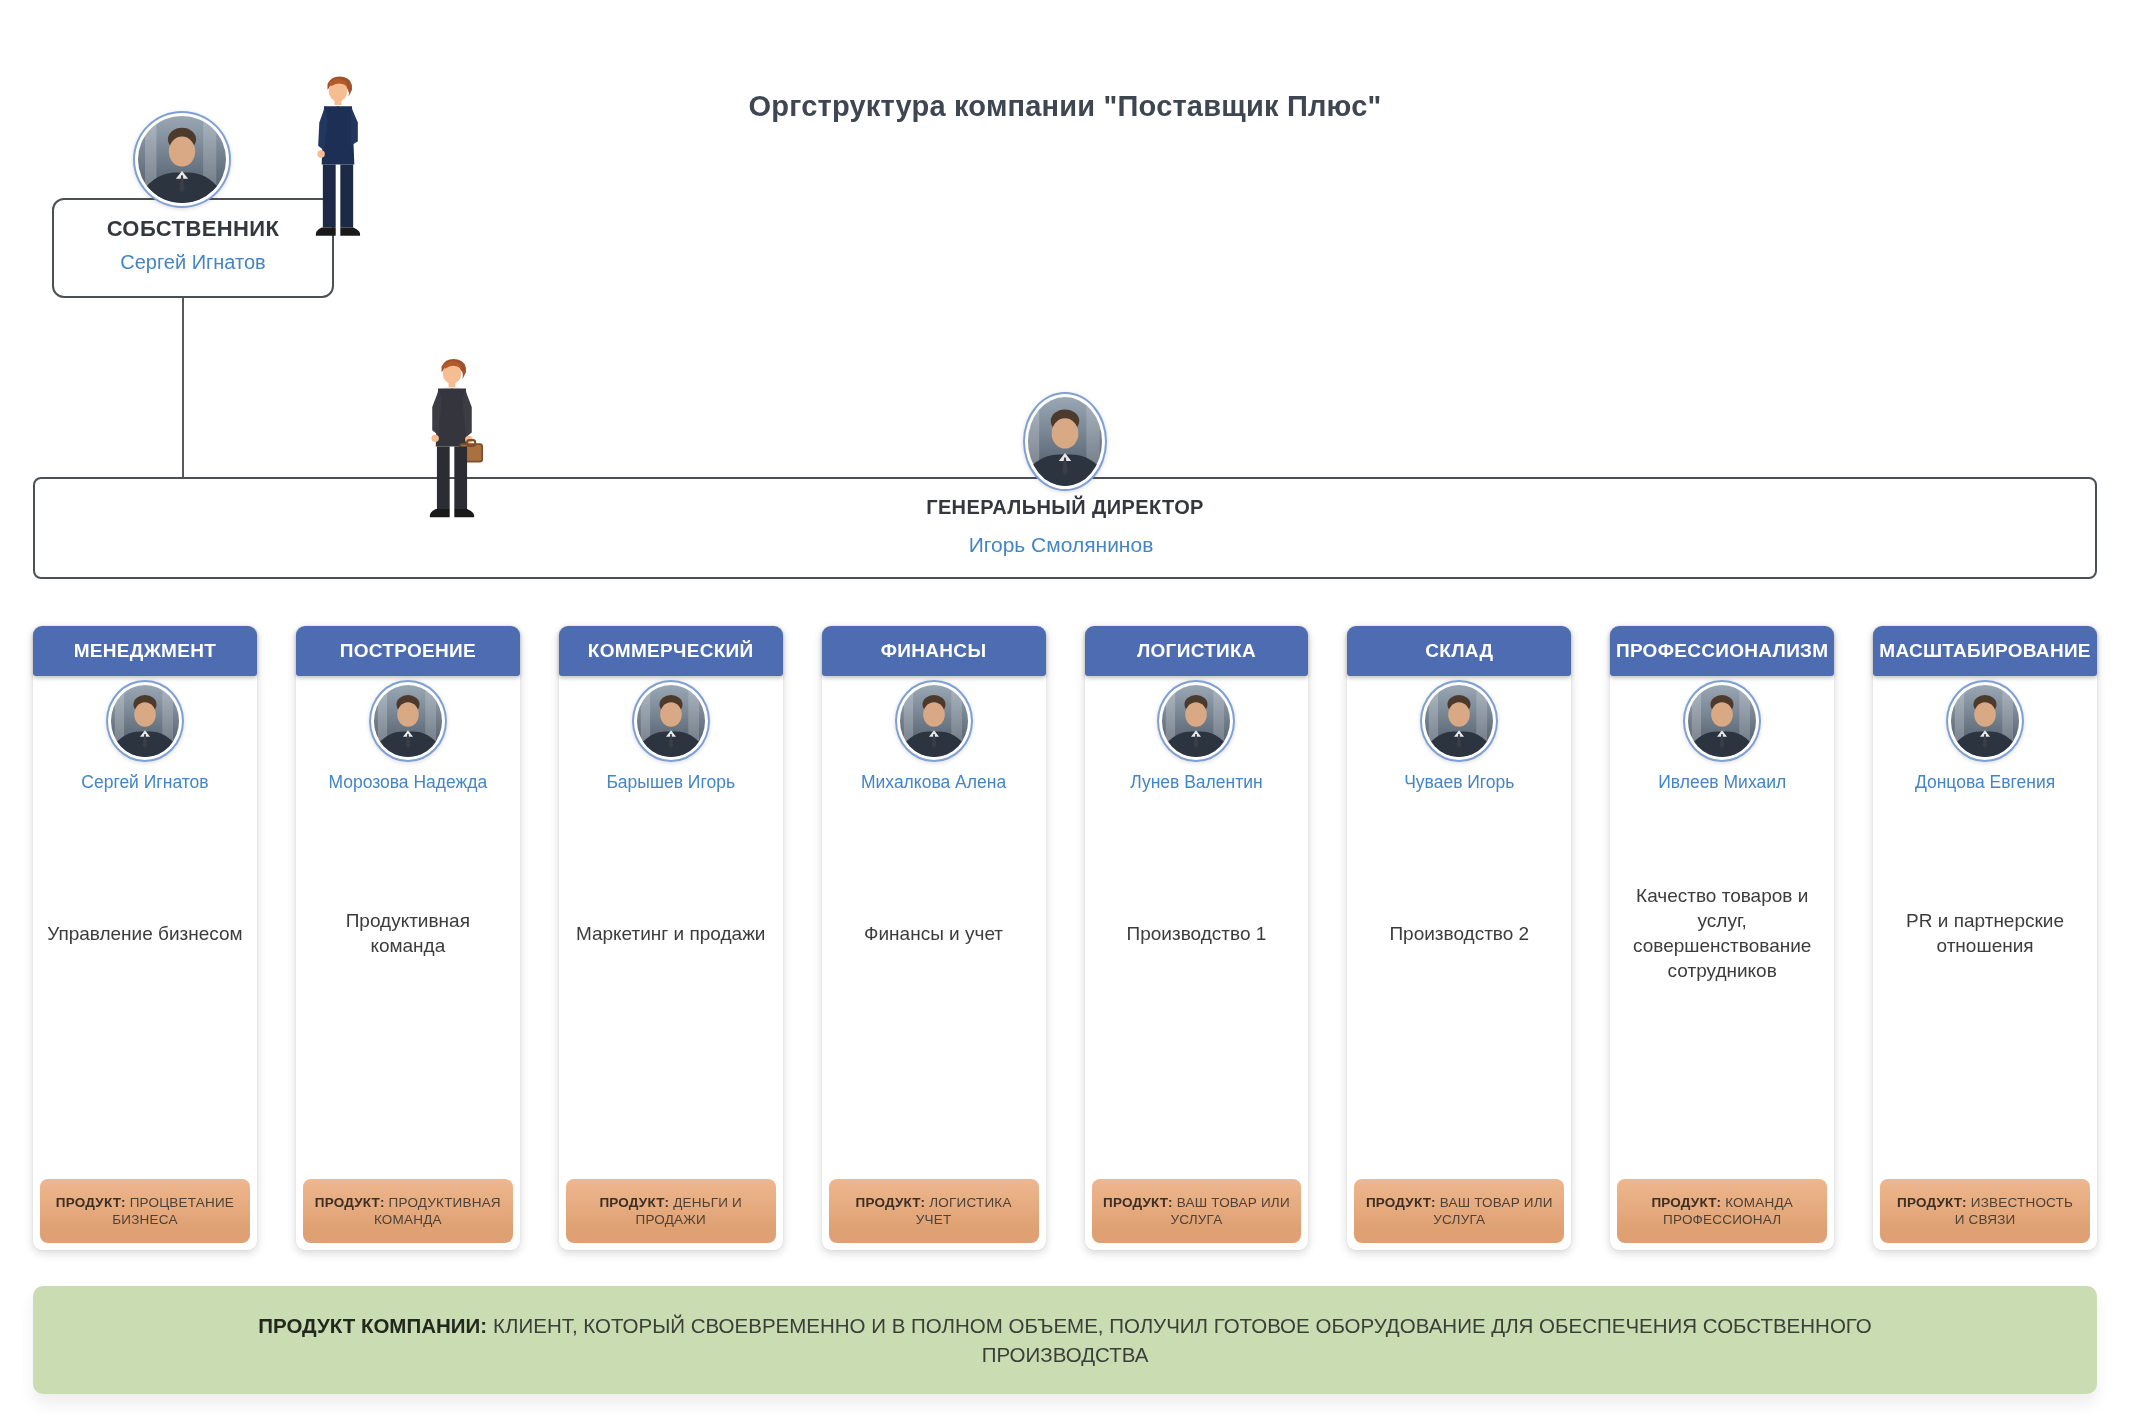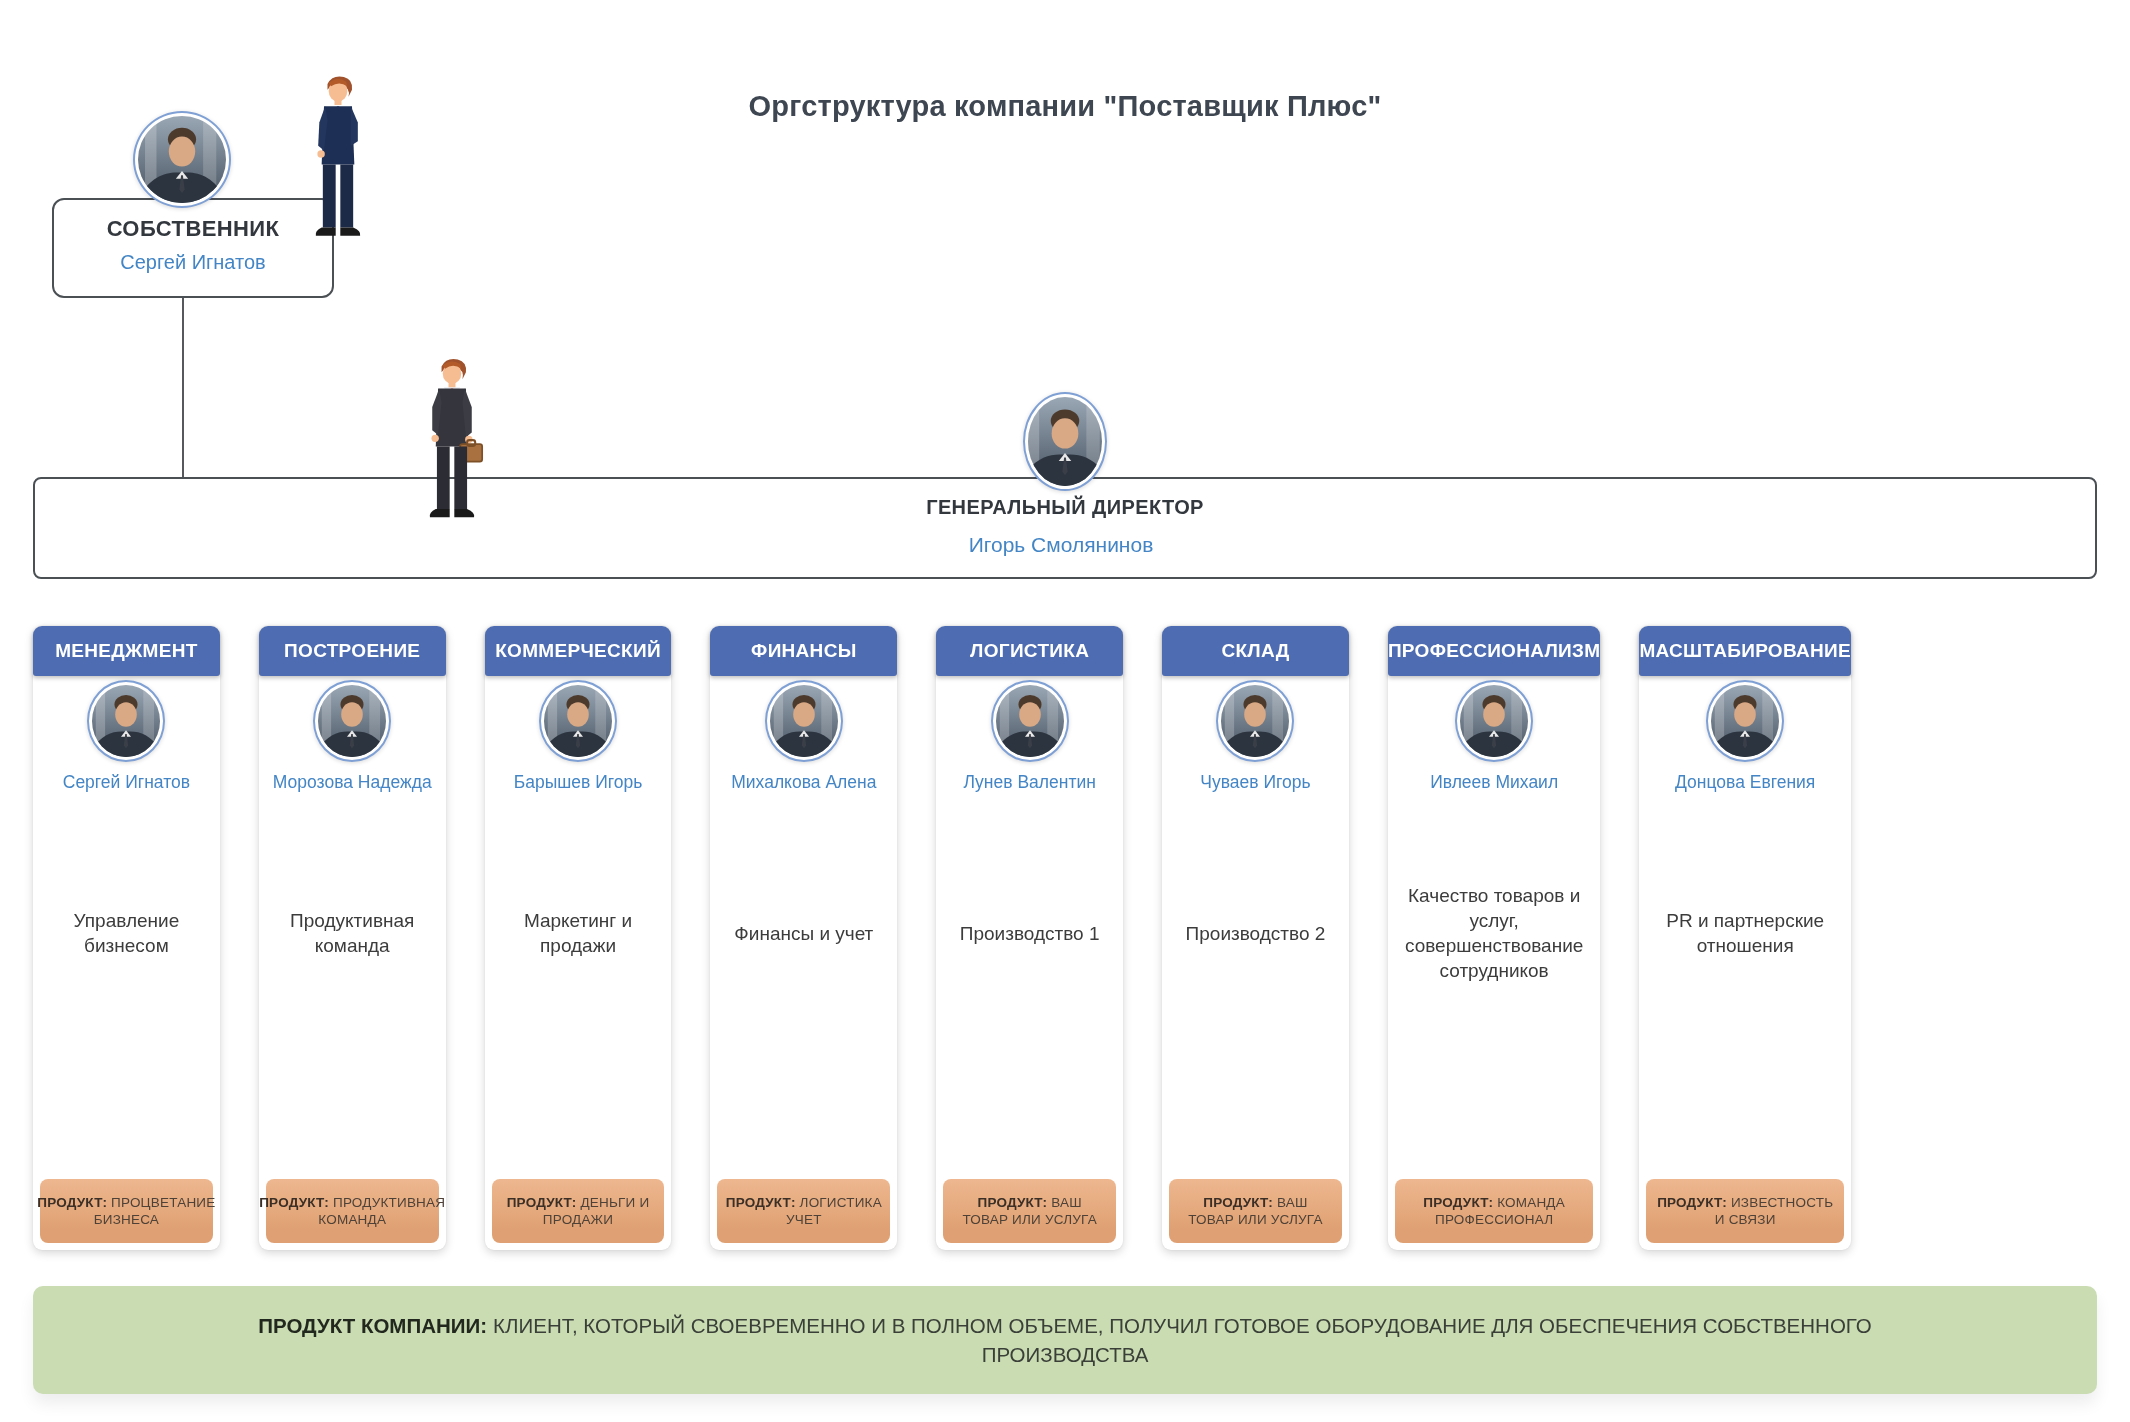--- a/index.html
+++ b/index.html
@@ -58,21 +58,21 @@
   .gd-role{
     position:absolute;left:0;right:0;top:496px;text-align:center;
     font-size:20px;font-weight:700;color:#33383f;letter-spacing:.4px;z-index:3;
   }
   .gd-name{
     position:absolute;left:0;right:8px;top:533px;text-align:center;
     font-size:21px;color:var(--name-blue);z-index:3;
   }
   
   .dept-grid{
-    position:absolute;left:33px;top:626px;width:1818px;
+    position:absolute;left:33px;top:626px;width:2064px;
     display:grid;grid-template-columns:repeat(8,1fr);gap:39px;z-index:2;
   }
   .dept-card{
     position:relative;height:624px;background:#fff;border-radius:9px;
     box-shadow:0 3px 10px rgba(0,0,0,.16), 0 0 2px rgba(0,0,0,.08);
     display:flex;flex-direction:column;align-items:center;
   }
   .dept-header{
     width:100%;height:50px;box-sizing:border-box;
     background:var(--header-blue);border-radius:9px 9px 3px 3px;

